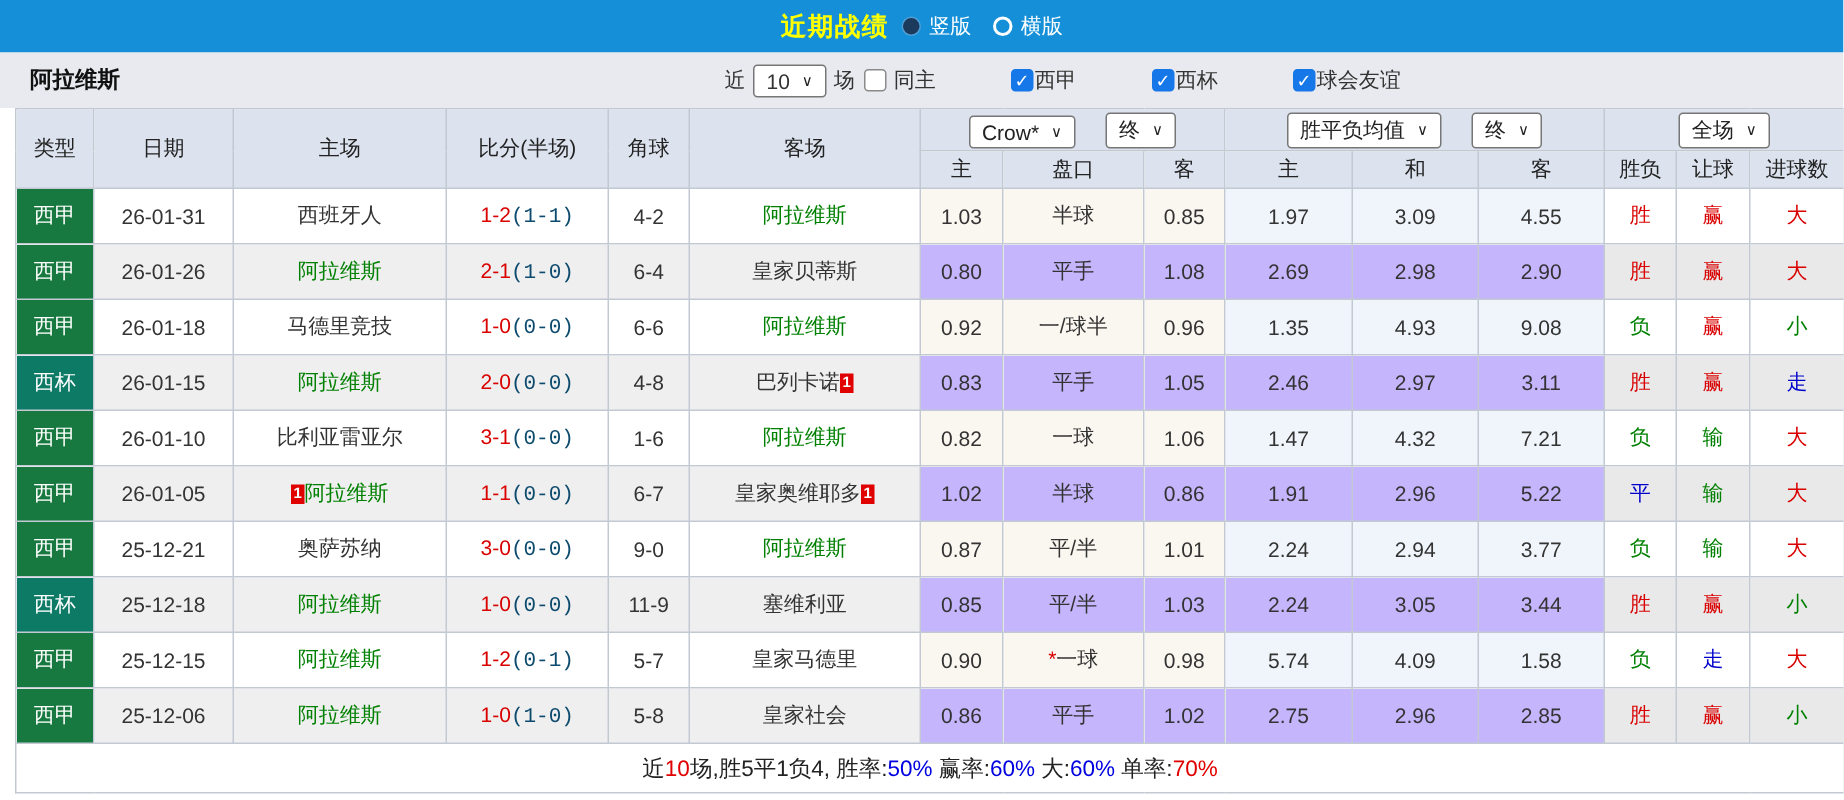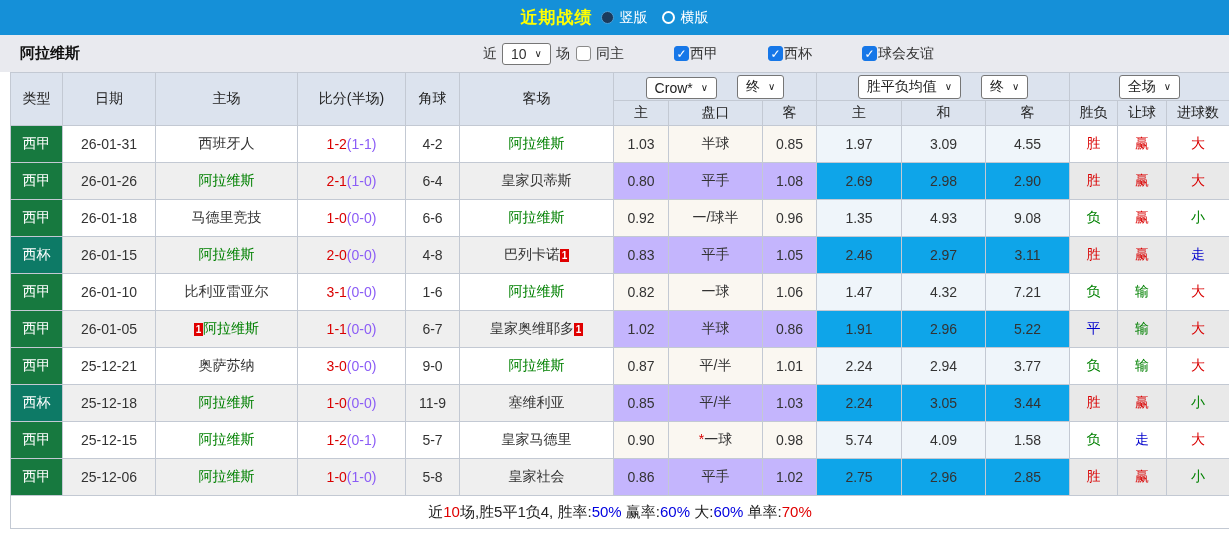--- a/index.html
+++ b/index.html
@@ -45,26 +45,26 @@
   td { border: 1px solid #c3c9d3; text-align: center; font-size: 14px; padding: 0; overflow: hidden; white-space: nowrap; }
   tr.hdr1 td, tr.hdr2 td { background: #dce3ee; color: #222; }
   tr.hdr1 td { height: 28px; }
   tr.hdr2 td { height: 25px; }
   tr.datarow { height: 37px; }
   tr.datarow td { background: #fff; }
   tr.datarow td.sec-crow { background: #faf7f1; }
   tr.datarow td.sec-avg  { background: #eff5fa; }
   tr.datarow.alt td { background: #efefef; }
   tr.datarow.alt td.sec-crow { background: #c4b5fd; }
-  tr.datarow.alt td.sec-avg  { background: #0ea5e9; }
+  tr.datarow.alt td.sec-avg  { background: #c4b5fd; }
   tr.datarow.alt td.sec-res  { background: #e9e9e9; }
   td.type-cell { color: #fff; font-size: 14px; }
   .team-green { color: #008000; }
   .ft { color: #d90000; }
-  .ht { color: #8b5cf6; }
+  .ht { color: #0c4a6e; font-family: Liberation Mono, monospace; }
   .badge1 {
     background: #e00000; color: #fff; font-size: 10px; line-height: 13px;
     height: 13px; min-width: 9px; display: inline-block; vertical-align: top;
     margin-top: 3px; padding: 0 1px; font-weight: bold;
   }
   .star { color: #d90000; }
   .grp { display: flex; align-items: center; justify-content: center; }
   
   td.footer-cell { height: 33px; background: #fff; font-size: 15px; border-top: 1px solid #c3c9d3; }
   .c-black { color: #222; }

